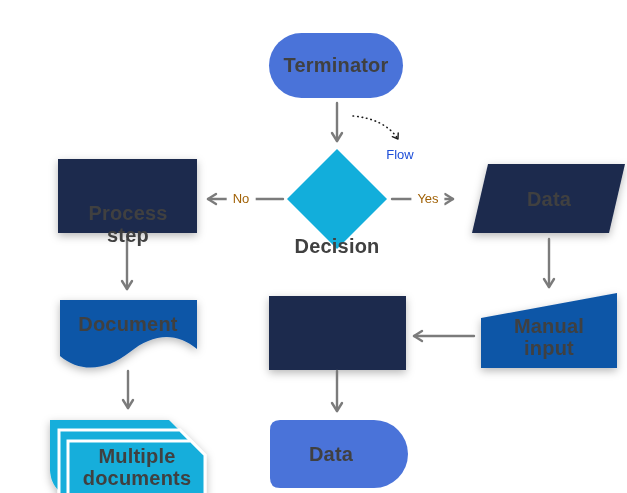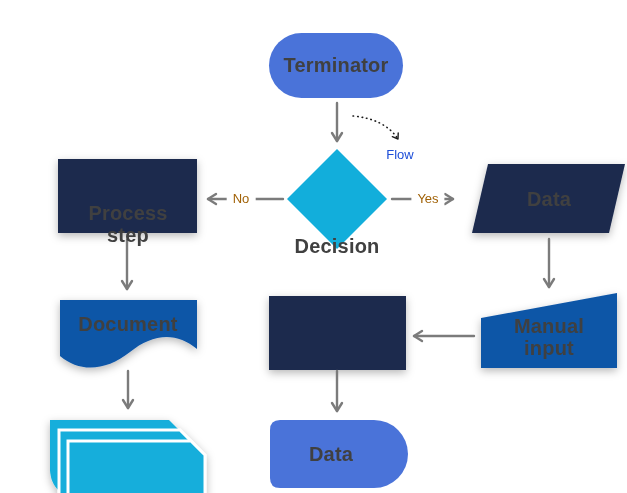--- a/index.html
+++ b/index.html
@@ -86,17 +86,18 @@
     <path d="M353,116 Q385,119 398,139" fill="none" stroke="#1C1C1C" stroke-width="1.6" stroke-dasharray="0.5 4" stroke-linecap="round" marker-end="url(#chevDark)"></path>
   </svg>
 
   <div class="lbl node-lbl" id="lbl-terminator">Terminator</div>
   <div class="lbl node-lbl" id="lbl-decision">Decision</div>
   <div class="lbl node-lbl" id="lbl-process">Process step</div>
   <div class="lbl node-lbl" id="lbl-data">Data</div>
   <div class="lbl node-lbl" id="lbl-document">Document</div>
   <div class="lbl node-lbl" id="lbl-manual">Manual input</div>
   <div class="lbl node-lbl" id="lbl-delay">Data</div>
+  <div class="lbl node-lbl" id="lbl-multidocs">Multiple documents</div>
 
   <div class="lbl plain-lbl" id="lbl-flow">Flow</div>
   <div class="lbl edge-lbl" id="lbl-no">No</div>
   <div class="lbl edge-lbl" id="lbl-yes">Yes</div>
 </div>
 
 </body></html>

